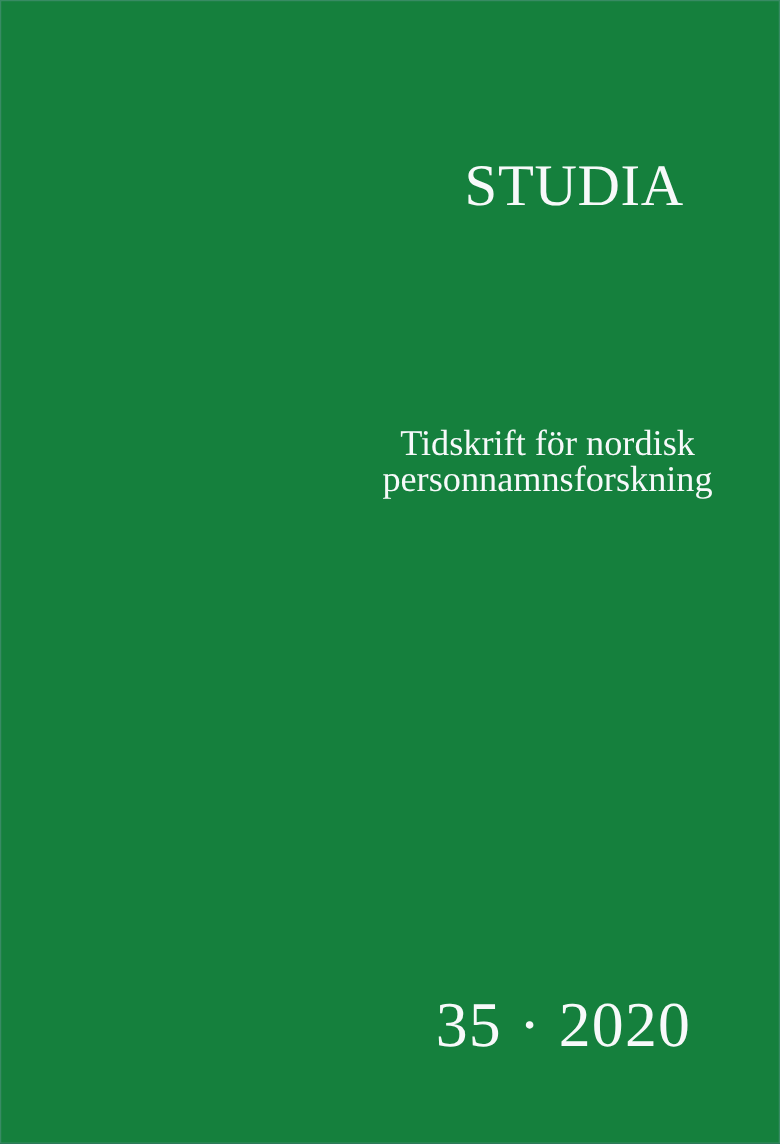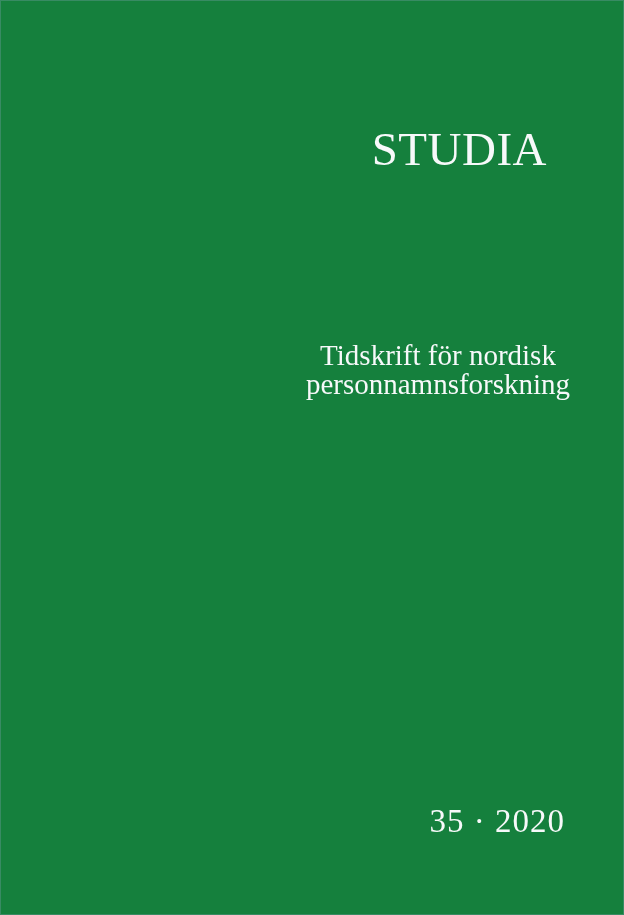--- a/index.html
+++ b/index.html
@@ -37,23 +37,23 @@
     top: 340px;
     left: 287px;
     width: 300px;
     text-align: center;
     font-size: 29px;
     line-height: 29px;
   }
   .volume-year {
     position: absolute;
     top: 800px;
-    right: 58px;
+    right: 70px;
     text-align: right;
-    font-size: 33px;
+    font-size: 51px;
     line-height: 41px;
     letter-spacing: 1px;
     white-space: nowrap;
   }
 </style>
 </head>
 <body>
 
 <div class="cover">
 

